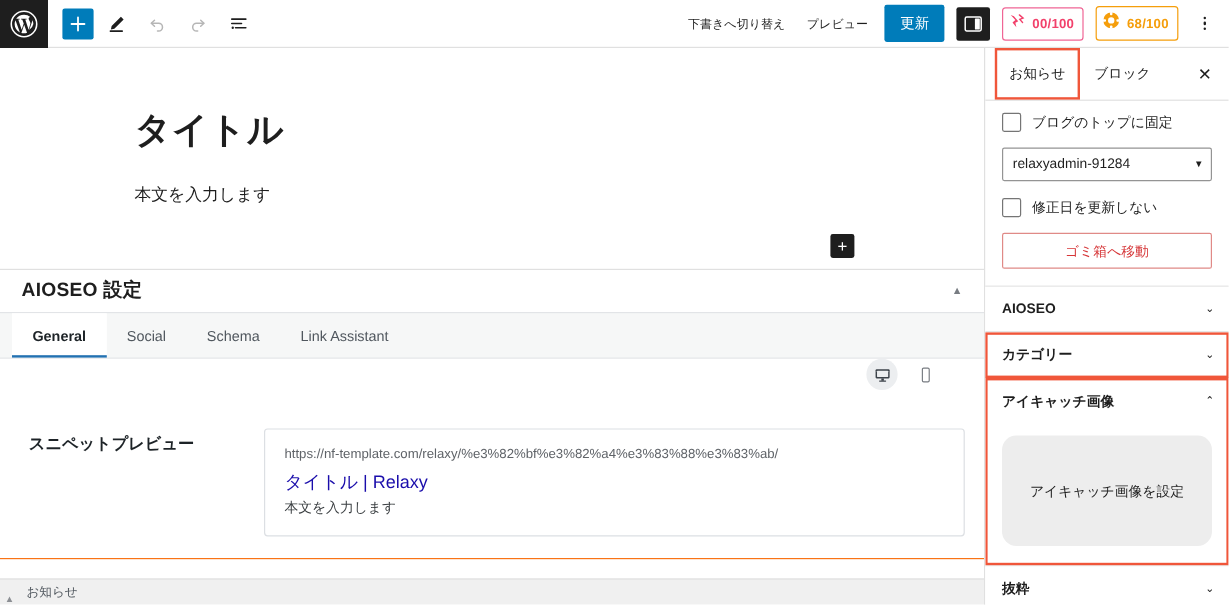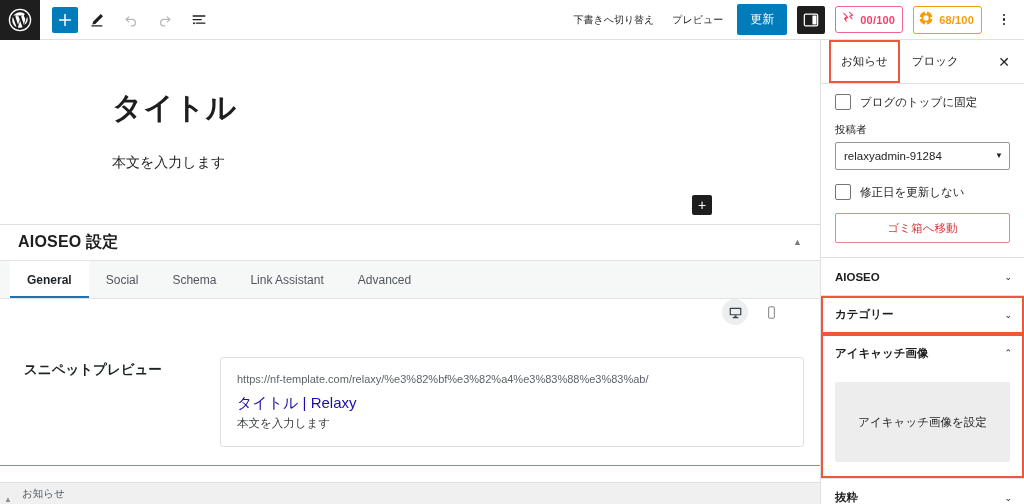--- a/index.html
+++ b/index.html
@@ -203,22 +203,22 @@
     padding: 0 12px 0 14px; border-bottom: 1px solid #e0e0e0;
     cursor: pointer; background: #fff;
   }
   .panel-row .pr-title { font-size: 11.5px; font-weight: 700; color: #1e1e1e; }
   .panel-row .pr-chev { margin-left: auto; font-size: 9px; color: #1e1e1e; }
   .panel-hl { outline: 2px solid #f0563a; outline-offset: -2px; }
   .panel-block.panel-hl { position: relative; }
   .panel-block .panel-row { border-bottom: none; }
   .feat-body { padding: 10px 14px 16px 14px; background: #fff; }
   .feat-btn {
-    width: 100%; height: 80px; background: #ededed; border: none; cursor: pointer;
-    font-size: 11.5px; color: #1e1e1e; border-radius: 2px;
+    width: 100%; height: 92px; background: #ededed; border: none; cursor: pointer;
+    font-size: 11.5px; color: #1e1e1e; border-radius: 12px;
   }
 </style>
 </head>
 <body>
 
 <div class="app">
 
   <div class="topbar">
     <div class="wp-logo">
       <svg width="24" height="24" viewBox="0 0 24 24" fill="none" aria-hidden="true">
@@ -316,21 +316,20 @@
         <div class="aioseo-head">
           <h2>AIOSEO 設定</h2>
           <button class="chev-collapse">▲</button>
         </div>
 
         <div class="aioseo-tabs">
           <button class="aio-tab active">General</button>
           <button class="aio-tab">Social</button>
           <button class="aio-tab">Schema</button>
           <button class="aio-tab">Link Assistant</button>
-          <button class="aio-tab">Advanced</button>
         </div>
 
         <div class="aioseo-content">
 
           <div class="device-toggle">
             <button class="dev-btn active">
               <svg width="15" height="15" viewBox="0 0 20 20" aria-hidden="true">
                 <rect x="2.2" y="3.6" width="15.6" height="10.2" rx="1.2" fill="#3c434a"></rect>
                 <rect x="3.8" y="5.2" width="12.4" height="7" rx=".5" fill="#eceef0"></rect>
                 <rect x="8.6" y="13.8" width="2.8" height="2.6" fill="#3c434a"></rect>
@@ -380,21 +379,20 @@
       </div>
 
       <div class="sb-scroll">
 
         <div class="sb-pad">
           <div class="cb-row">
             <span class="cb-box"></span>
             <span class="cb-label">ブログのトップに固定</span>
           </div>
 
-          <div class="fld-label">投稿者</div>
           <div class="sel-wrap">
             <select class="sel">
               <option>relaxyadmin-91284</option>
             </select>
             <span class="sel-caret">▼</span>
           </div>
 
           <div class="cb-row">
             <span class="cb-box"></span>
             <span class="cb-label">修正日を更新しない</span>

